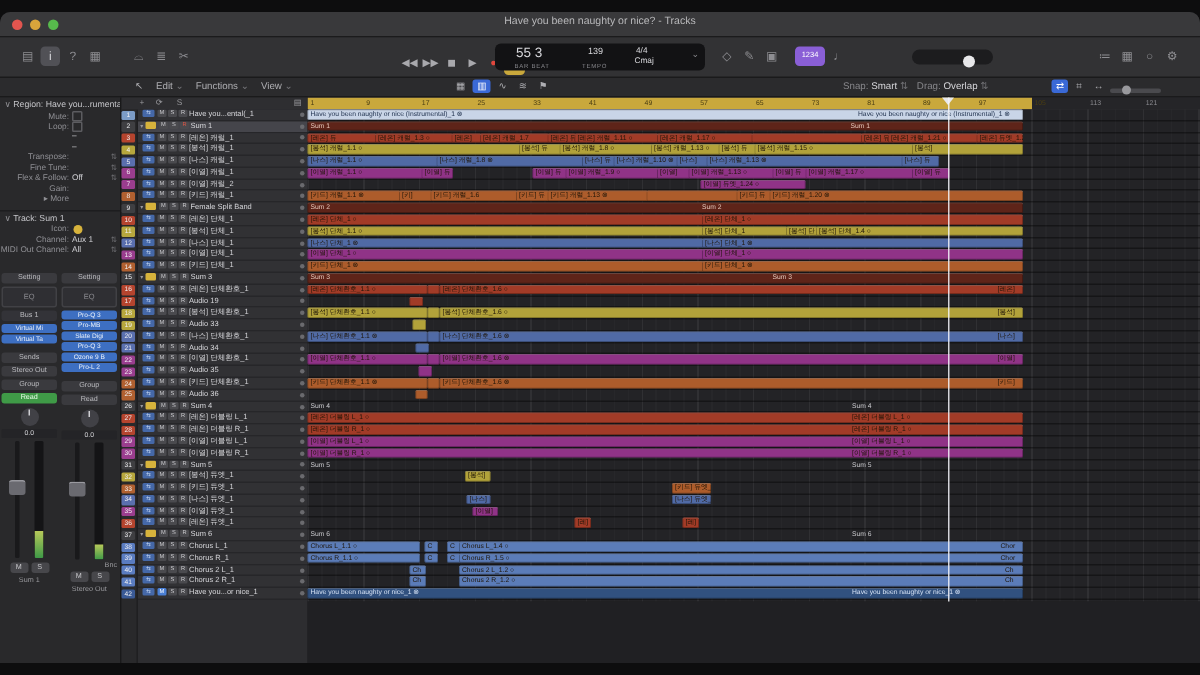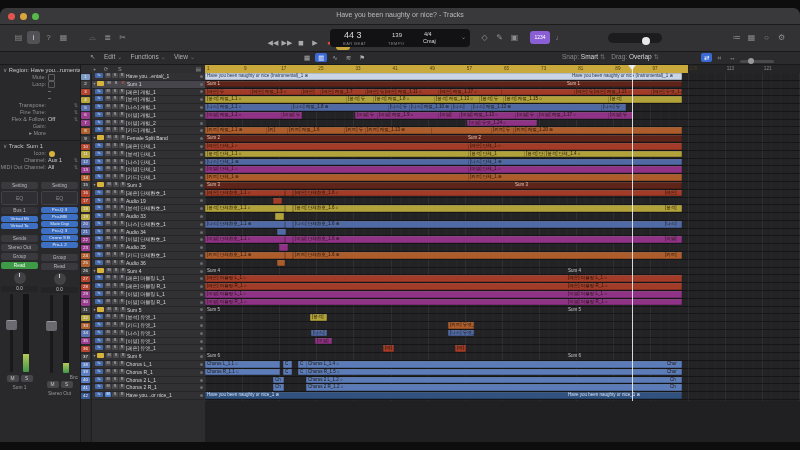--- a/index.html
+++ b/index.html
@@ -92,21 +92,21 @@
     <span class="tl" style="left:20px;background:#d9a43b"></span>
     <span class="tl" style="left:32px;background:#57b94c"></span>
     <div id="title">Have you been naughty or nice? - Tracks</div>
   </div>
 
   <div id="ctrlbar">
     <span class="abs" style="left:12px;top:6px" id="leftIcons"><span class="icobtn">▤</span><span class="icobtn on">i</span><span class="icobtn">?</span><span class="icobtn">▦</span></span>
     <span class="abs" style="left:86px;top:6px" id="viewIcons"><span class="icobtn">⌓</span><span class="icobtn">≣</span><span class="icobtn">✂</span></span>
     <span id="transport"><span class="tb">◀◀</span><span class="tb">▶▶</span><span class="tb">◼</span><span class="tb">▶</span><span class="tb" style="color: rgb(224, 71, 61);">●</span><span class="tb" style="background: rgb(201, 168, 60); color: rgb(58, 45, 5);">⟲</span></span>
     <div id="lcd">
-      <span class="abs lcdv" style="left:14px;top:2px"><span>44</span>&nbsp;<span>3</span></span>
+      <span class="abs lcdv" style="left:14px;top:2px"><span>55</span>&nbsp;<span>3</span></span>
       <span class="abs lcds" style="left:13px;top:12px">BAR  BEAT</span>
       <span class="abs lcdv" style="left:62px;top:2px;font-size:6px">139</span>
       <span class="abs lcds" style="left:58px;top:12px">TEMPO</span>
       <span class="abs" style="left:94px;top:2px;font-size:5.5px">4/4</span>
       <span class="abs" style="left:93px;top:9px;font-size:5.5px">Cmaj</span>
       <span class="abs" style="right:4px;top:4px;color:#8a8a8f;font-size:6px">⌄</span>
     </div>
     <span class="abs" style="left:478px;top:6px" id="modeIcons"><span class="icobtn">◇</span><span class="icobtn">✎</span><span class="icobtn">▣</span></span>
     <span class="abs" style="left: 530px; top: 6px; width: 20px; height: 13px; line-height: 13px; border-radius: 3px; text-align: center; color: rgb(255, 255, 255); font-size: 5px; background: rgb(138, 95, 214);" id="countIn">1234</span>
     <span class="abs icobtn" style="left:553px;top:6px">♩</span>

